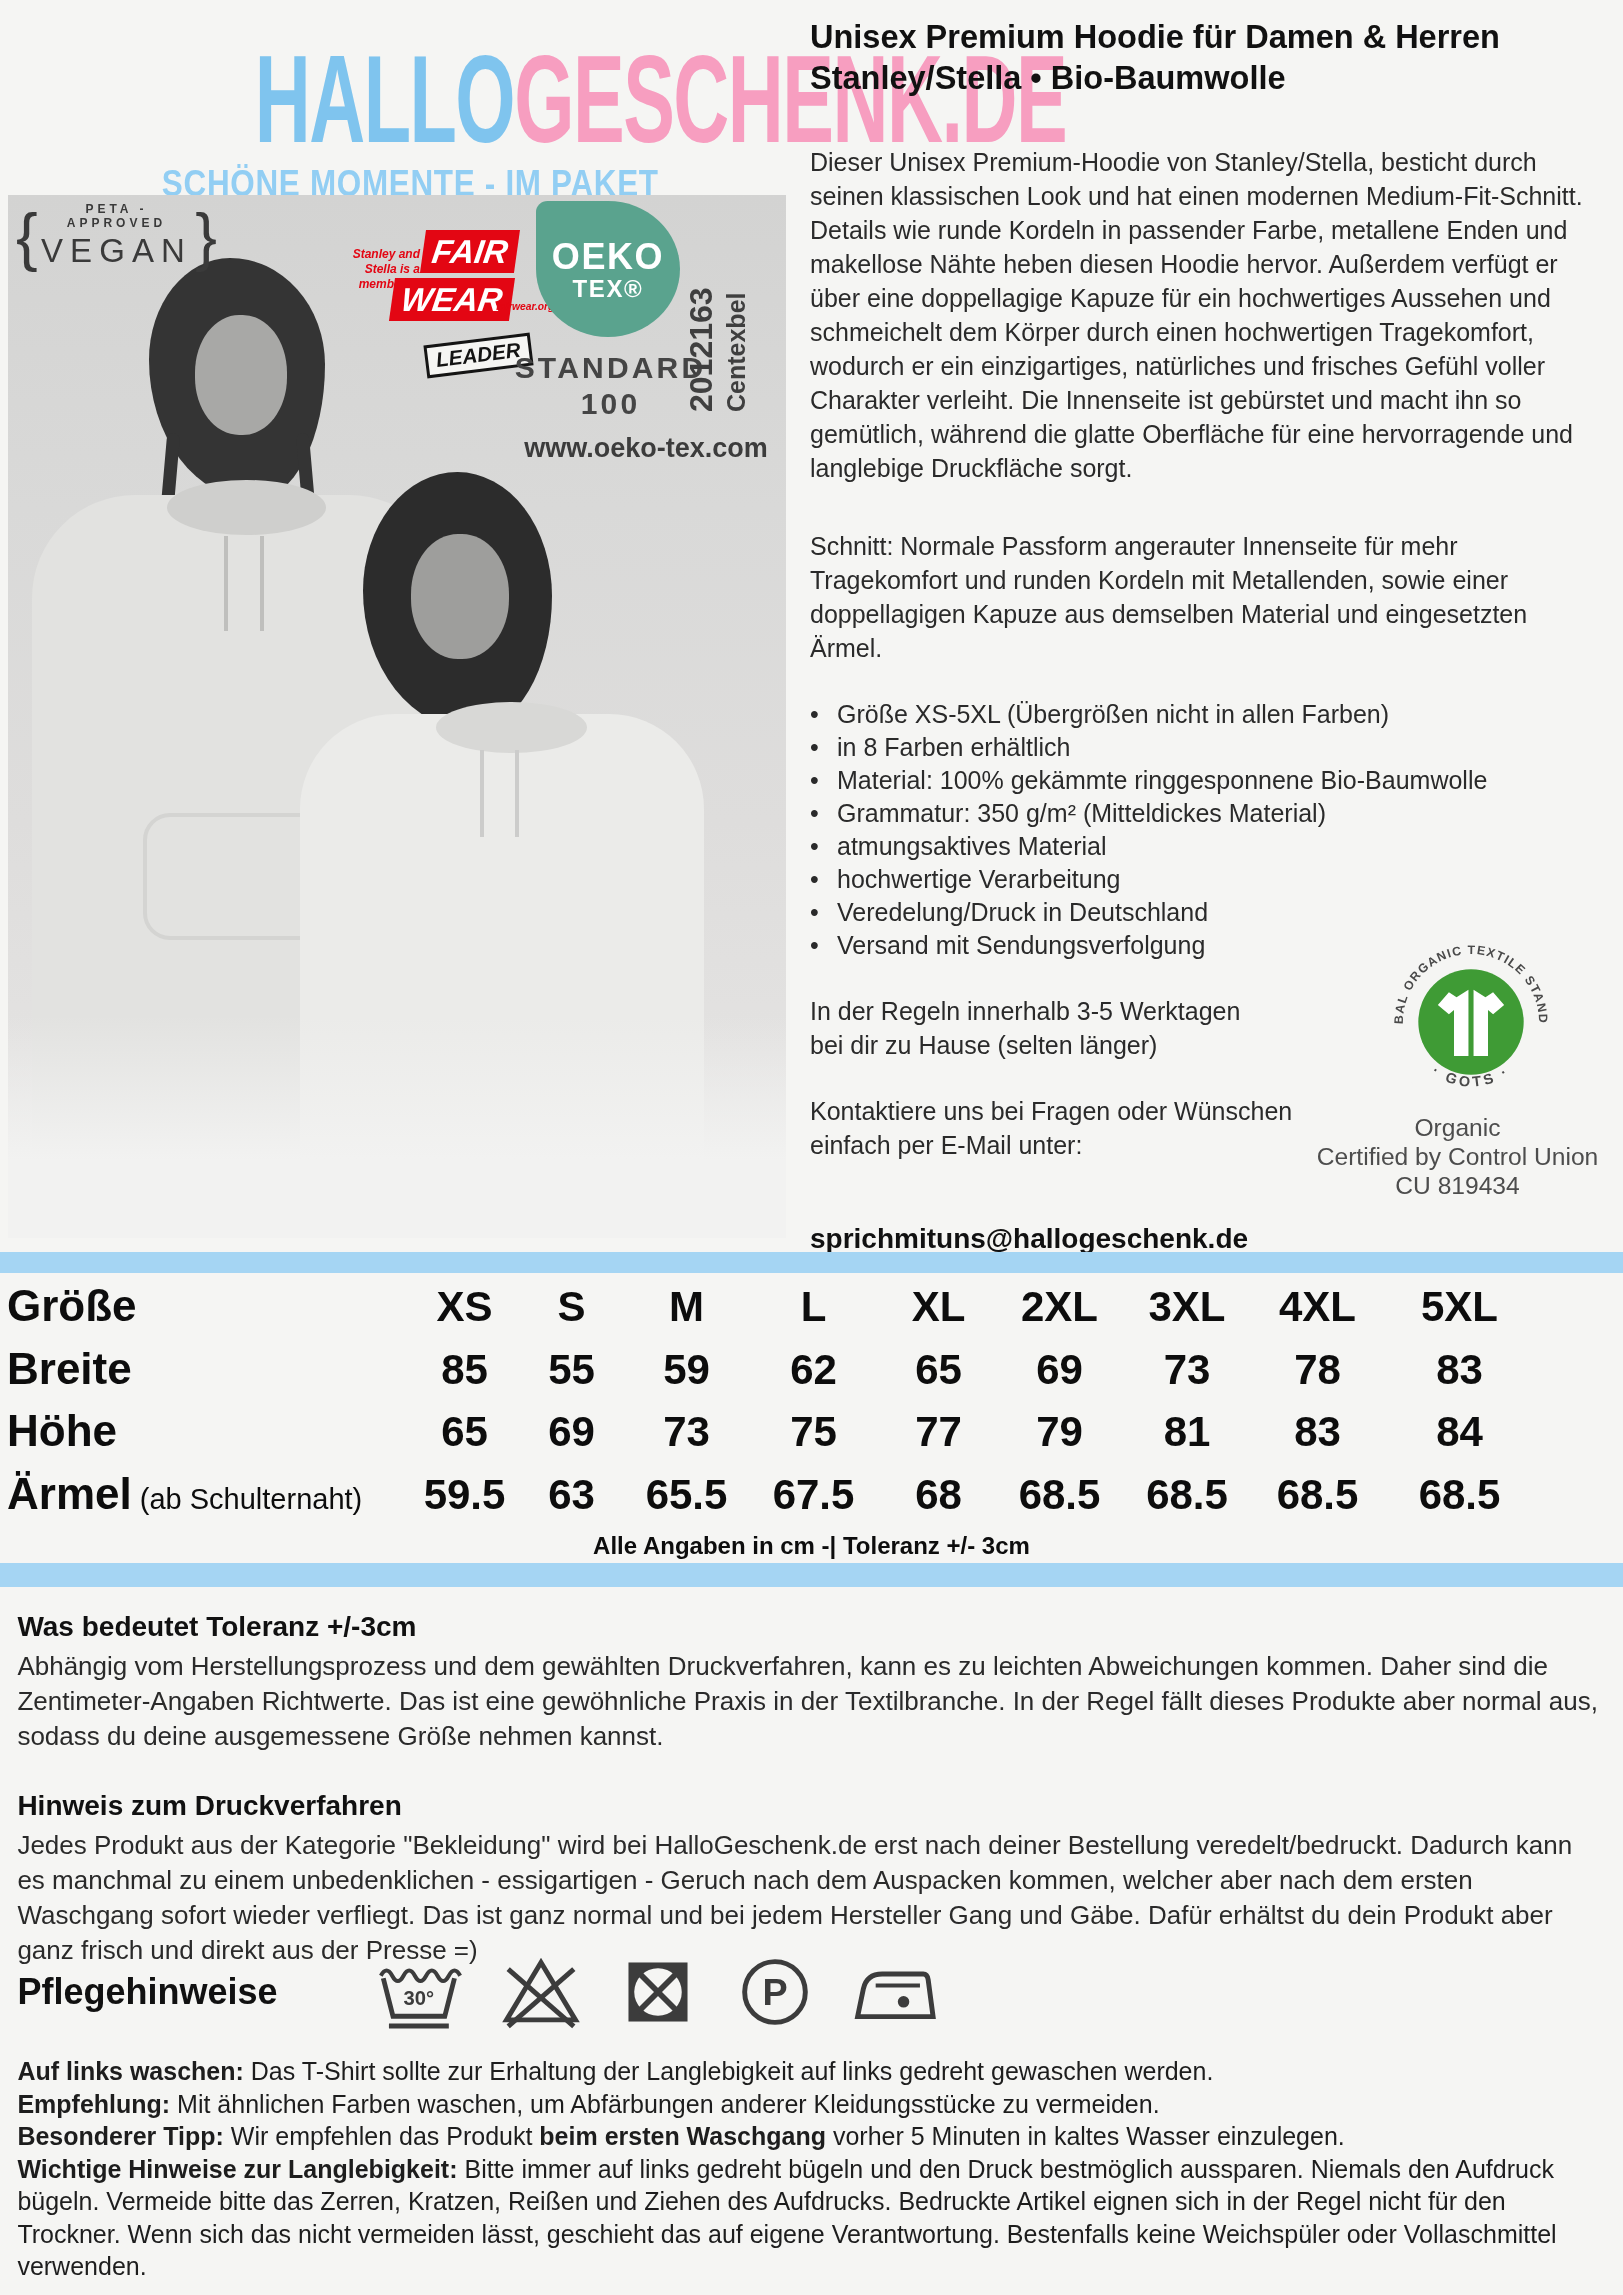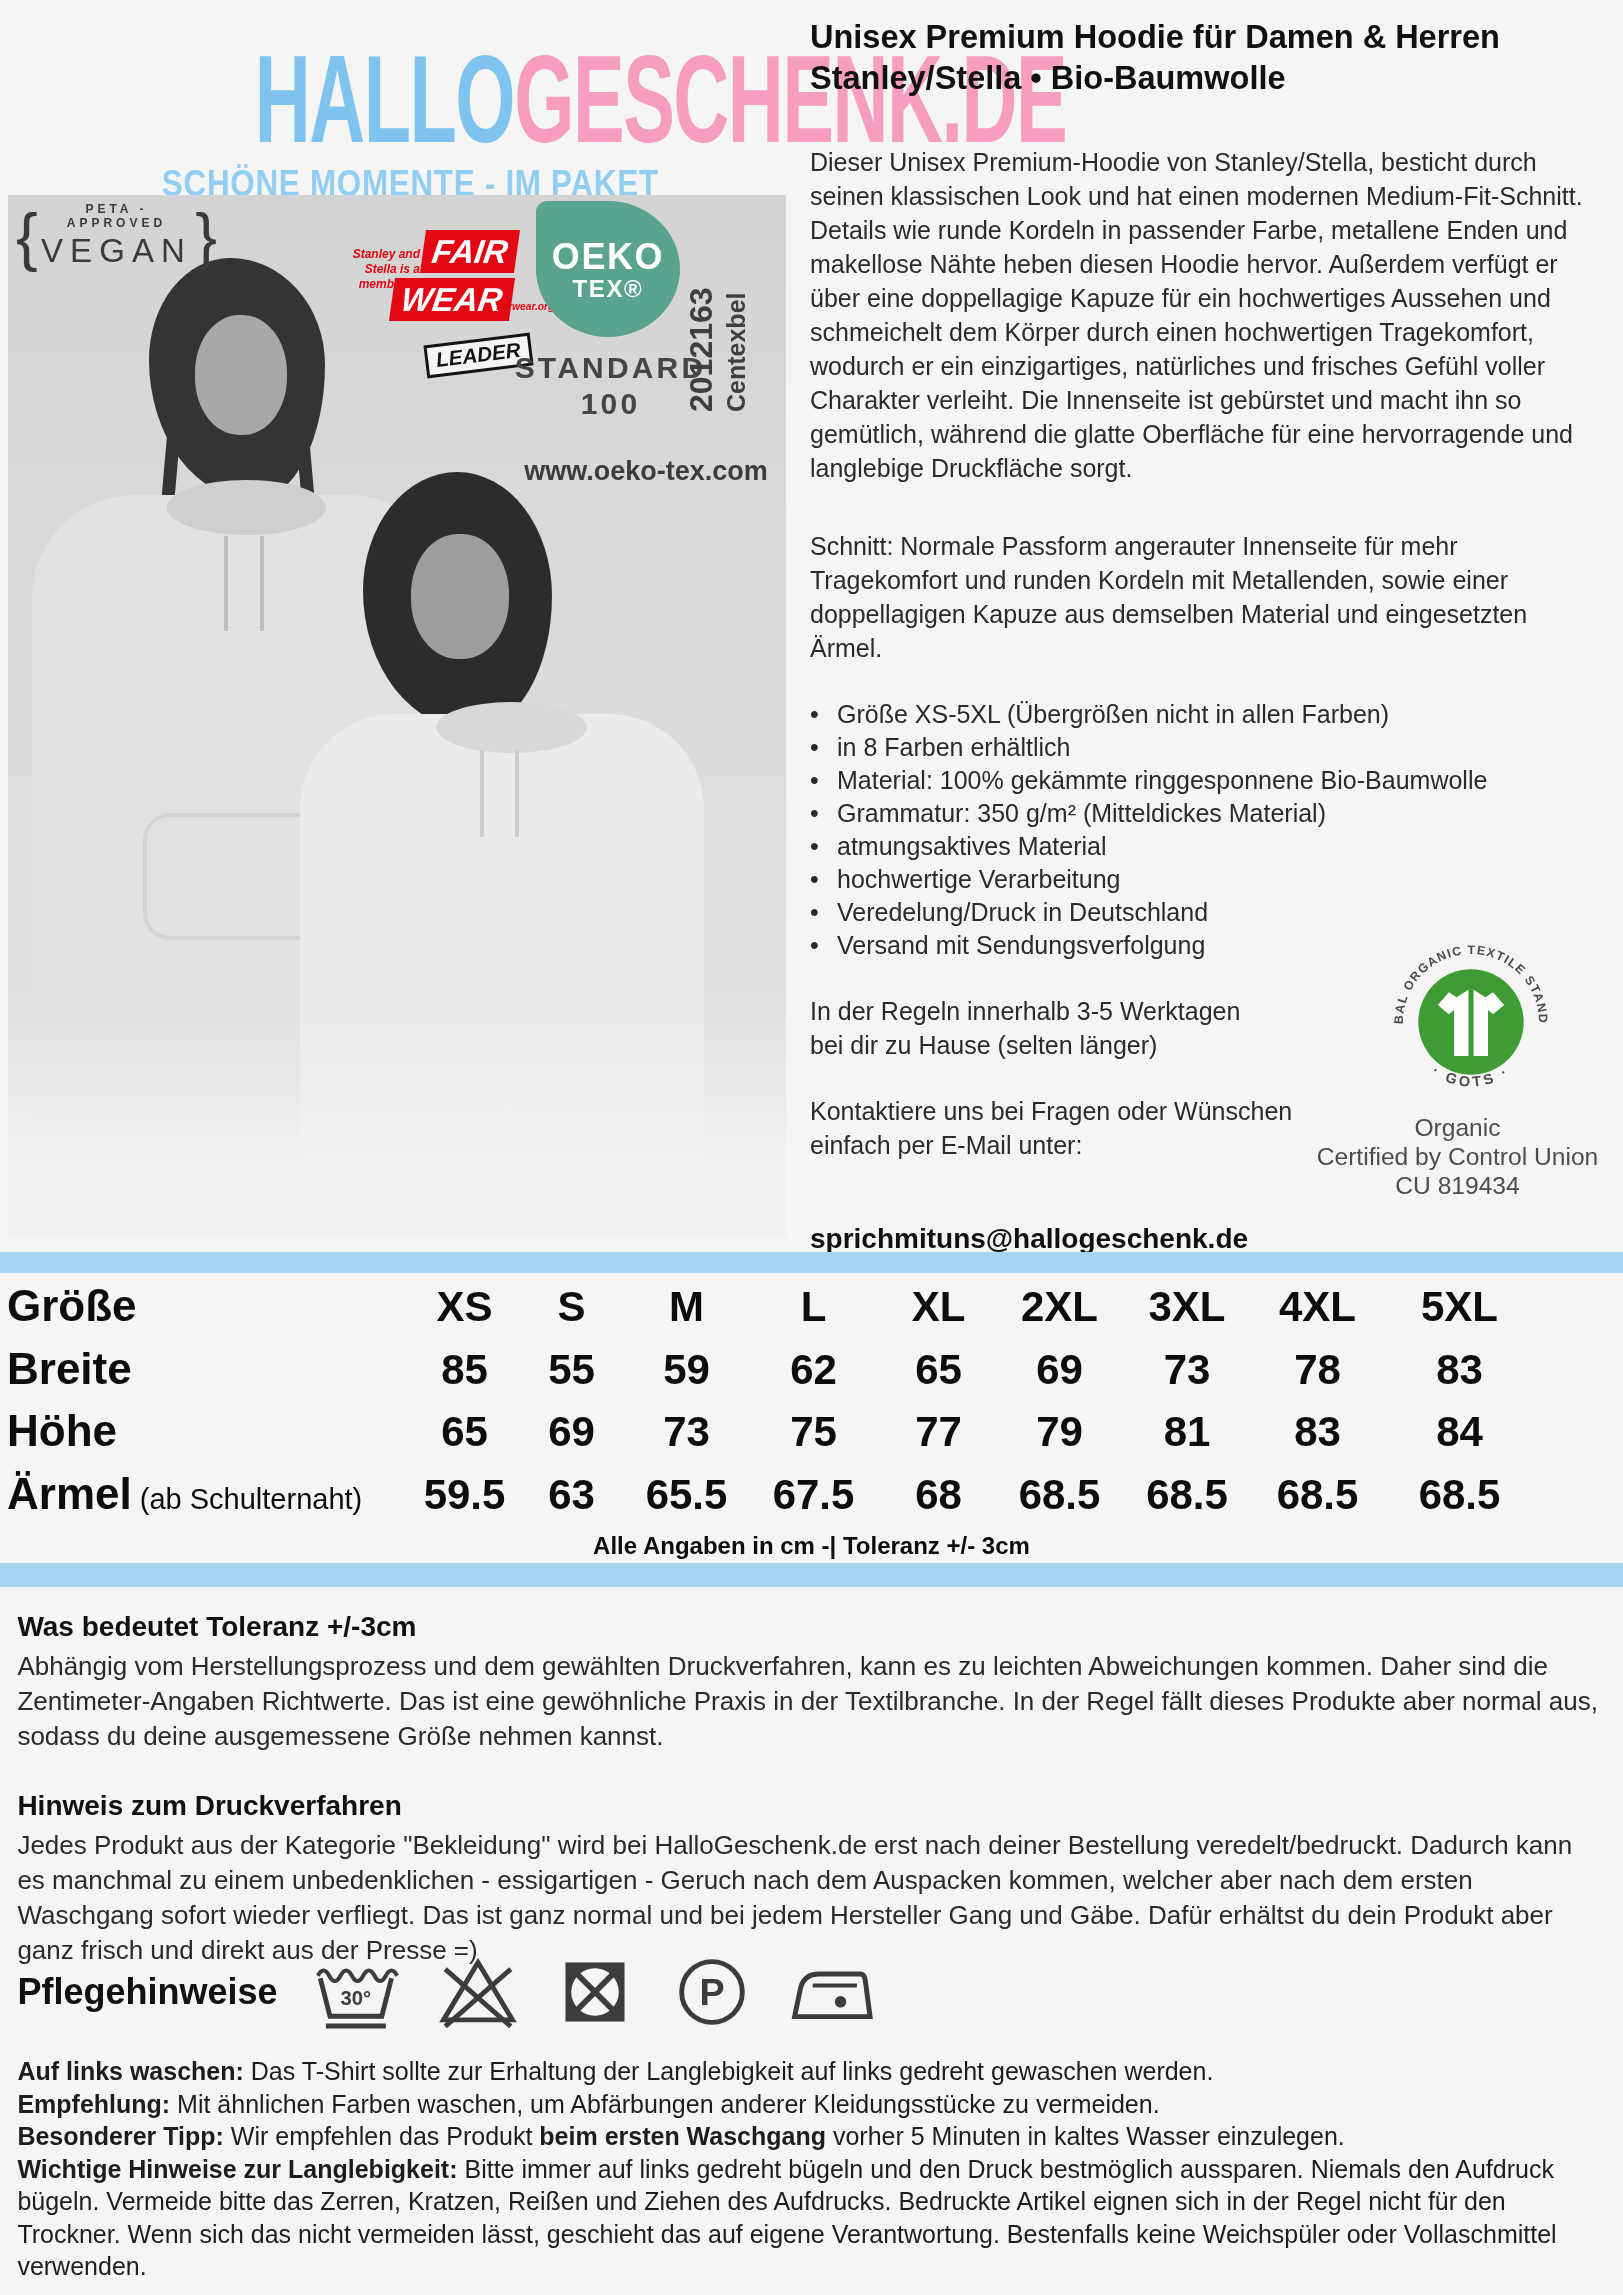--- a/index.html
+++ b/index.html
@@ -67,21 +67,21 @@
   .oeko-l1{font-size:36px;letter-spacing:1.6px;line-height:1.05;}
   .oeko-l2{font-size:24px;letter-spacing:1.6px;line-height:1.05;}
   .oeko-standard{left:464px;top:155px;width:277px;text-align:center;color:#454545;
                  font-weight:700;font-size:30px;letter-spacing:3.2px;line-height:1.2;white-space:pre-line;}
   .certcol{left:675px;top:82px;height:135px;display:flex;flex-direction:row;gap:1.6px;}
   .certcol span{position:static;writing-mode:vertical-rl;transform:rotate(180deg);
                 color:#3f3f3f;font-weight:700;}
   .cert-num{font-size:32px;}
   .cert-body{font-size:25px;}
   .oeko-url{left:507px;top:238px;width:262px;text-align:center;color:#3c3c3c;
-            font-weight:700;font-size:27px;margin-top:23px;}
+            font-weight:700;font-size:27px;}
 
   
   .infocol{position:absolute;left:810px;top:17.4px;width:793px;
            font-size:25px;line-height:34px;color:#2a2a2a;}
   .info-title{font-weight:700;font-size:32.5px;line-height:41px;color:#111;margin:0 0 46px 0;}
   .info-title span{display:block;}
   .para{margin:0 0 44px 0;}
   .fit-para{margin:0 0 33px 0;}
   .bullets{margin:0 0 32px 0;line-height:33px;}
   .bullet-row{display:flex;}
@@ -108,21 +108,21 @@
   .footnote{text-align:center;font-weight:700;font-size:24px;margin-top:1.6px;color:#0d0d0d;}
 
   
   .section{position:absolute;left:17.4px;width:1588px;color:#2a2a2a;}
   .sec-tolerance{top:1611px;}
   .sec-printing{top:1790px;}
   .sec-h{font-weight:700;font-size:28px;color:#111;margin:0 0 6.3px 0;}
   .sec-p{margin:0;font-size:26px;line-height:35px;}
 
   .care-row{position:absolute;left:17.4px;top:1951px;display:flex;align-items:center;}
-  .care-h{font-weight:700;font-size:36px;color:#111;margin-right:36px;}
+  .care-h{font-weight:700;font-size:36px;color:#111;margin-right:99px;}
   .care-icons{display:flex;align-items:center;gap:35px;}
   .care-icons svg{display:block;}
 
   .care-notes{position:absolute;left:17.4px;top:2055px;width:1592px;font-size:25px;line-height:32.5px;color:#1d1d1d;}
   .care-notes p{margin:0;}
   .note-label{font-weight:700;}
   .note-bold{font-weight:700;}
 </style>
 </head>
 <body>

